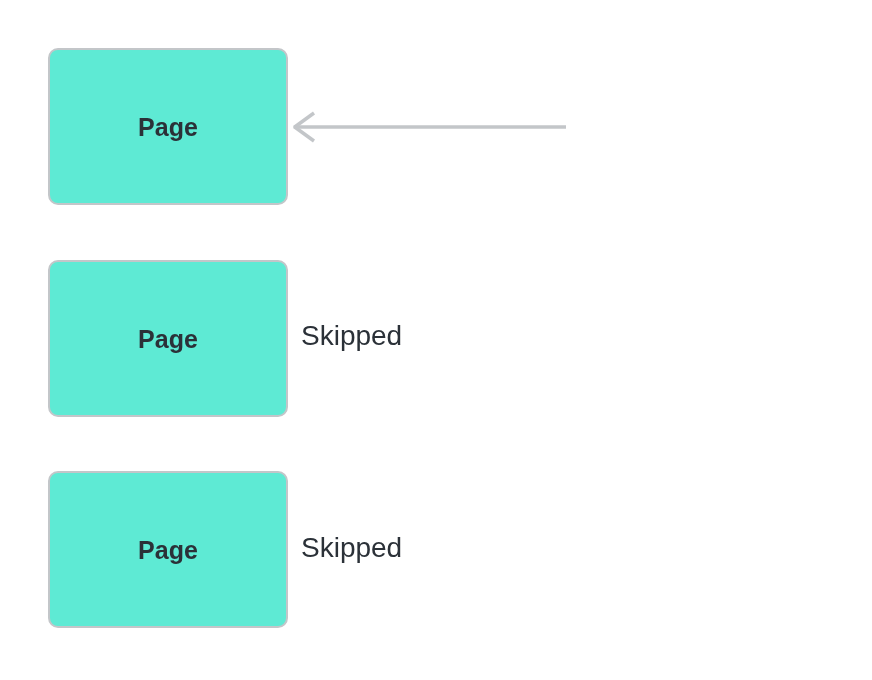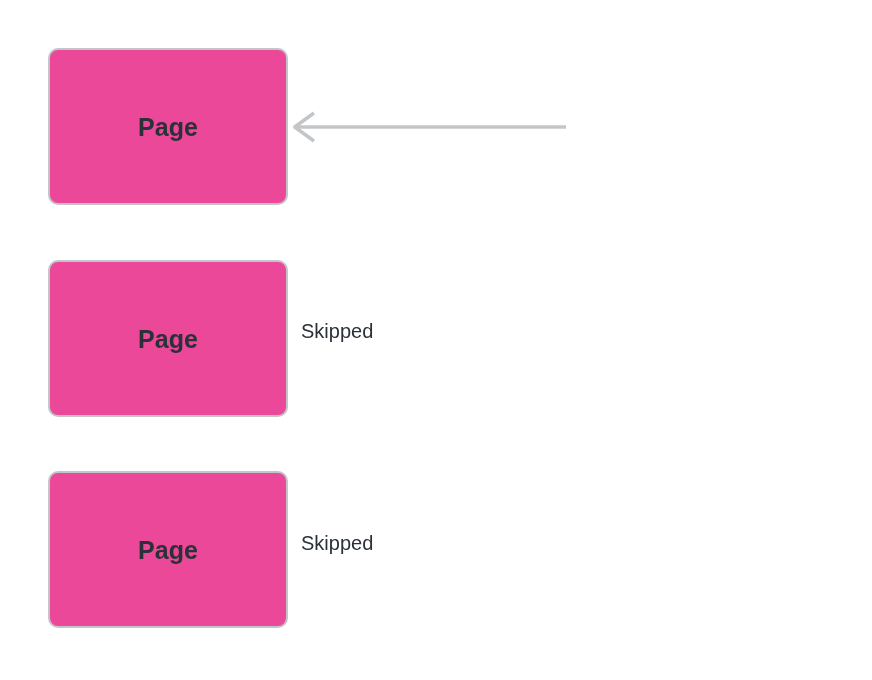--- a/index.html
+++ b/index.html
@@ -15,21 +15,21 @@
     overflow: hidden;
     font-family: "Liberation Sans", "DejaVu Sans", sans-serif;
     color: #2b3138;
   }
   .page-box {
     position: absolute;
     left: 48px;
     width: 240px;
     height: 157px;
     box-sizing: border-box;
-    background: #ec4899;
+    background: #5eead4;
     border: 2px solid #c3c6c9;
     border-radius: 10px;
     display: flex;
     justify-content: center;
     align-items: center;
     text-align: center;
   }
   .page-box .box-title {
     font-weight: bold;
     font-size: 25px;
@@ -56,21 +56,21 @@
     left: 571px;
     top: 109px;
     font-size: 31px;
     font-weight: bold;
     white-space: nowrap;
     letter-spacing: 0.5px;
   }
   .skipped-label {
     position: absolute;
     left: 301px;
-    font-size: 20px;
+    font-size: 28px;
     white-space: nowrap;
   }
   #skipped-1 { top: 320px; }
   #skipped-2 { top: 532px; }
 </style>
 </head>
 <body>
 
 <div id="canvas">
 

